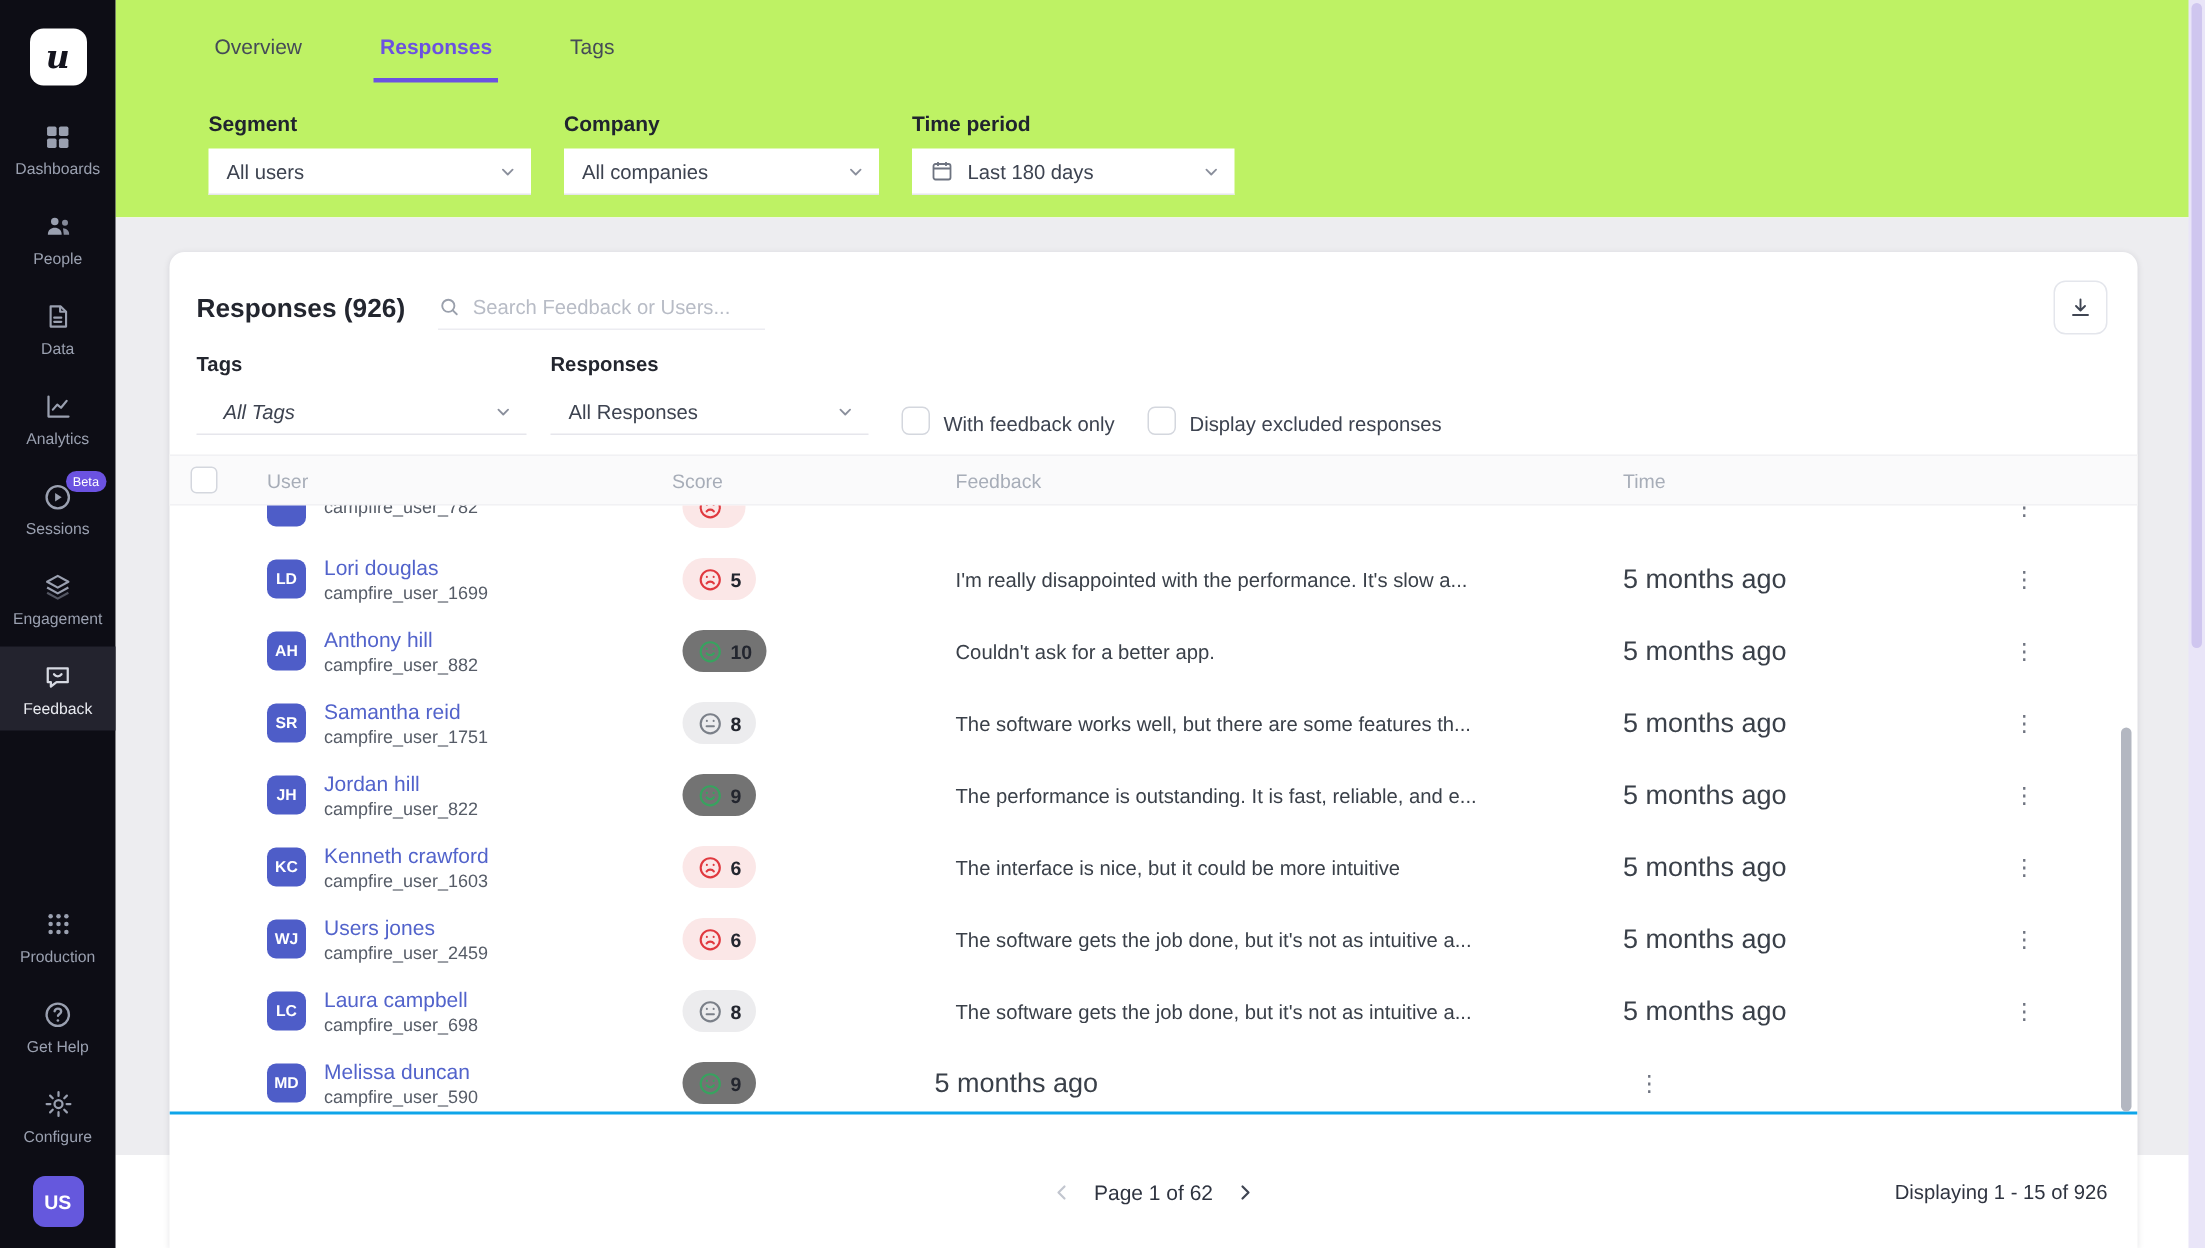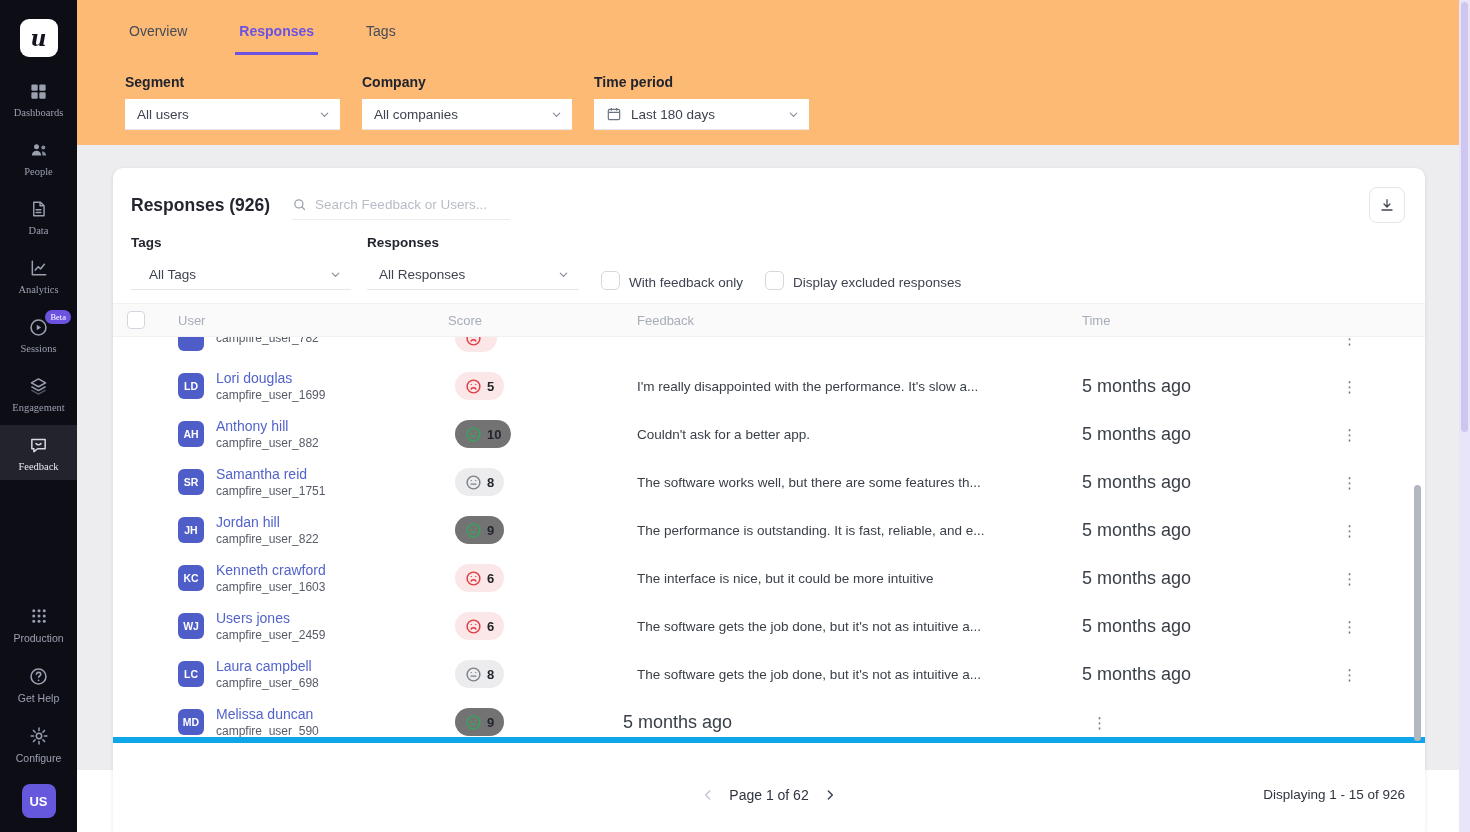--- a/index.html
+++ b/index.html
@@ -5,35 +5,35 @@
   * { box-sizing: border-box; margin: 0; padding: 0; }
   html,body { width:1470px; height:832px; overflow:hidden; }
   body { font-family:"Liberation Sans", sans-serif; background:#fff; }
 
   .app { position:relative; width:1470px; height:832px; display:flex; }
 
   
   .sidebar { width:77px; background:#0d0d15; display:flex; flex-direction:column; align-items:center; flex-shrink:0; position:relative; z-index:5; }
   .logo { width:38px; height:38px; background:#fff; border-radius:9px; margin:19px 0 10px; display:flex; align-items:center; justify-content:center;
           font-family:"DejaVu Serif", serif; font-style:italic; font-weight:700; font-size:22px; color:#14141e; cursor:pointer; }
-  .nav-top { width:100%;font-family:Liberation Serif, serif; }
+  .nav-top { width:100%; }
   .nav-bottom { margin-top:auto; width:100%; }
   .side-item { width:100%; padding:9px 0 8px; margin-top:4px; display:flex; flex-direction:column; align-items:center; gap:5px; position:relative; cursor:pointer; }
   .side-item.active { background:#23232e; }
   .side-icon { color:#9aa0b0; height:22px; display:flex; align-items:center; justify-content:center; }
   .side-item.active .side-icon { color:#d6d9e2; }
   .side-label { font-size:10.5px; color:#9aa0b0; }
   .side-item.active .side-label { color:#e8eaf0; }
   .beta-badge { position:absolute; top:3px; right:6px; background:#6b52e1; color:#fff; font-size:8.5px; padding:2px 5px; border-radius:8px; }
   .user-chip { width:34px; height:34px; border-radius:8px; background:#6558dd; color:#fff; font-size:13px; font-weight:700;
                display:flex; align-items:center; justify-content:center; margin:12px 0 14px; cursor:pointer; }
 
   
   .main { flex:1; display:flex; flex-direction:column; background:#fff; position:relative; }
-  .topbar { height:145px; background:#fdba74; padding-left:48px; flex-shrink:0; }
+  .topbar { height:145px; background:#bef264; padding-left:62px; flex-shrink:0; }
   .tabs { display:flex; gap:44px; padding-top:23px; }
   .tab { font-size:14px; color:#454b57; padding:0 4px 13px; cursor:pointer; font-weight:500; border-bottom:3px solid transparent; }
   .tab.active { color:#6b52e1; font-weight:700; border-bottom-color:#6b52e1; }
   .filters-row { display:flex; gap:22px; margin-top:19px; }
   .filter-block { display:flex; flex-direction:column; }
   .filter-label { font-size:14px; font-weight:600; color:#20242e; margin-bottom:9px; }
   .dropdown { height:31px; display:flex; align-items:center; padding:0 10px 0 12px; border-bottom:1px solid #e6e6ec;
               font-size:13.5px; color:#3d4350; cursor:pointer; background:#fff; }
   .dropdown .caret { margin-left:auto; color:#8a8f9c; display:flex; }
   .cal-icon { margin-right:9px; color:#6d7380; display:flex; }
@@ -49,37 +49,37 @@
   .card-title { font-size:17.5px; font-weight:700; color:#23262f; }
   .search-box { margin-left:22px; width:218px; height:30px; display:flex; align-items:center; gap:8px;
                 border-bottom:1px solid #ececf1; color:#9aa0ac; }
   .search-box input { border:none; outline:none; font-size:13.5px; color:#3d4350; width:100%; background:transparent; font-family:inherit; }
   .search-box input::placeholder { color:#b8bcc6; }
   .download-btn { margin-left:auto; width:36px; height:36px; border:1px solid #e4e6ec; border-radius:8px;
                   display:flex; align-items:center; justify-content:center; color:#3f4552; cursor:pointer; background:#fff; }
 
   .panel-filters { display:flex; align-items:flex-end; padding:0 18px; margin-top:12px; gap:16px; }
   .panel-filter-label { font-size:13.5px; font-weight:600; color:#23262f; margin-bottom:9px; }
-  .pf-dropdown { padding-left:18px; }
+  .pf-dropdown { padding-left:18px;font-style:italic; }
   .w-tags { width:220px; } .w-resp { width:212px; }
   .check-group { display:flex; align-items:flex-end; gap:9px; height:31px; margin-left:6px; cursor:pointer; }
   .checkbox { width:19px; height:19px; border:1px solid #d4d7de; border-radius:5px; background:#fff; flex-shrink:0; }
   .check-label { font-size:13.5px; color:#3d4350; }
 
   
   .table { margin-top:13px; }
   .t-head, .t-row { display:grid; grid-template-columns:65px 255px 190px 459px 250px 93px; align-items:center; }
   .t-head { height:34px; background:#fafafb; border-top:1px solid #f1f1f4; border-bottom:1px solid #f1f1f4;
             color:#a7adb8; font-size:13px; }
   .th { display:flex; align-items:center; min-width:0; }
   .th-check { padding-left:14px; }
   .th-score { padding-left:15px; } .th-feedback { padding-left:14px; }
   .checkbox.small { width:18px; height:18px; border-radius:4px; }
 
-  .t-body { height:406px; overflow:hidden; position:relative; border-bottom:6px solid #0ea5e9; }
+  .t-body { height:406px; overflow:hidden; position:relative; border-bottom:2px solid #0ea5e9; }
   .t-row { height:48px; }
   .t-row.partial { margin-top:-23px; }
   .cell { display:flex; align-items:center; min-width:0; }
   .user-cell { gap:12px; }
   .avatar { width:26px; height:26px; border-radius:6px; background:#4e5dc8; color:#fff; font-size:10.5px; font-weight:700;
             display:flex; align-items:center; justify-content:center; flex-shrink:0; }
   .user-names { display:flex; flex-direction:column; gap:2px; min-width:0; }
   .user-name { font-size:14px; color:#5263cb; font-weight:500; cursor:pointer; white-space:nowrap; }
   .user-handle { font-size:12px; color:#565c67; white-space:nowrap; }
   .score-badge { display:inline-flex; align-items:center; gap:5px; height:28px; padding:0 10px; border-radius:15px;

